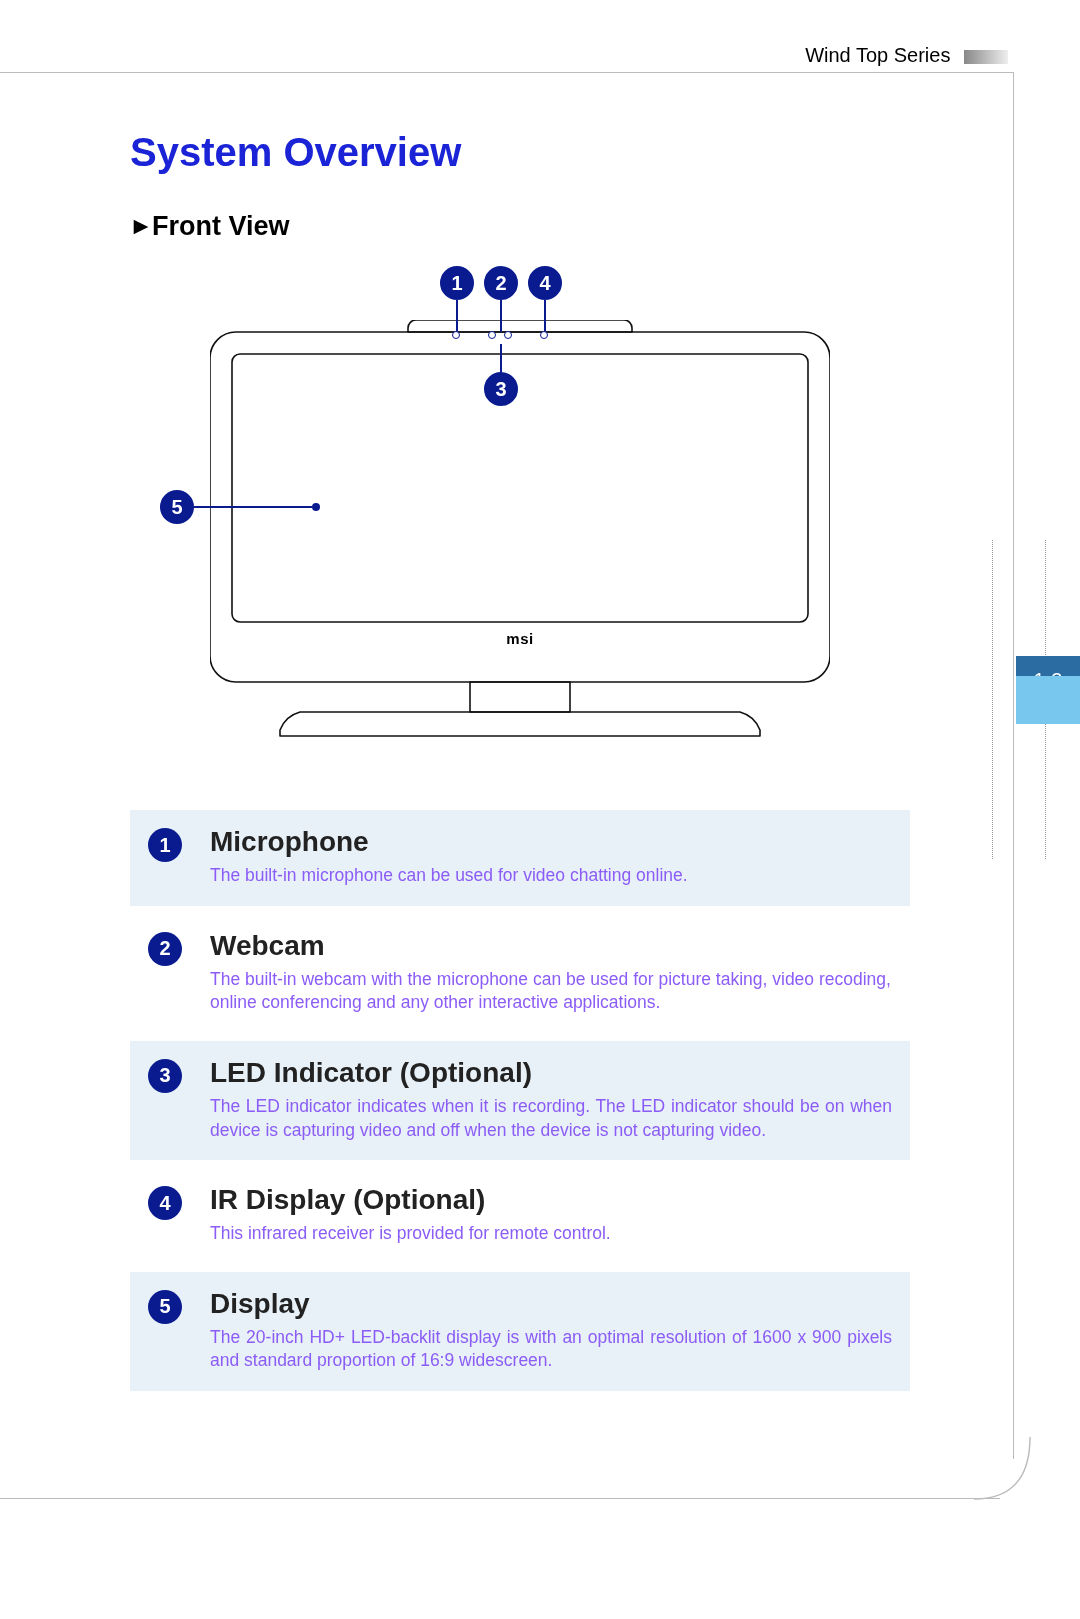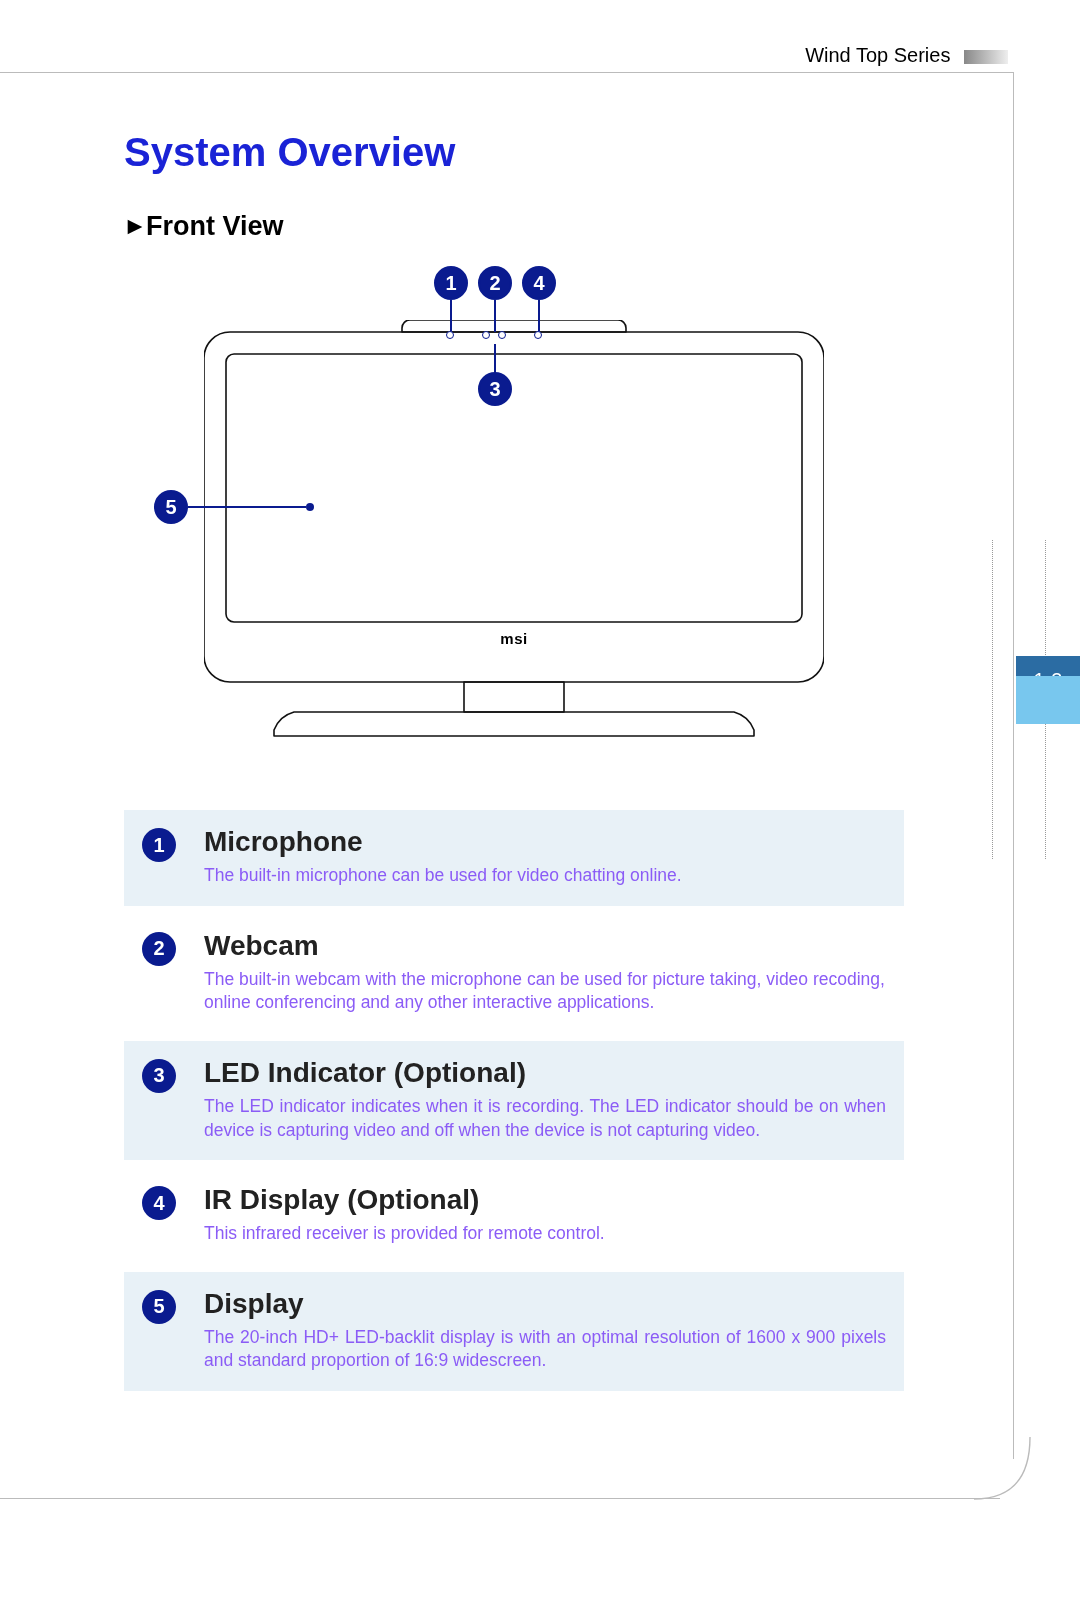--- a/index.html
+++ b/index.html
@@ -37,21 +37,21 @@
       position: absolute;
       top: 72px;
       right: 66px;
       bottom: 160px;
       width: 0;
       border-right: 1px solid #bbb;
     }
     .content {
       position: absolute;
       top: 130px;
-      left: 124px;
+      left: 130px;
       width: 780px;
     }
     h1.title {
       color: #1a23d6;
       font-weight: bold;
       font-size: 40px;
       font-family: Verdana, Arial, sans-serif;
       margin-bottom: 36px;
     }
     .section-head {

